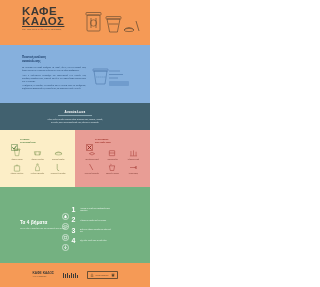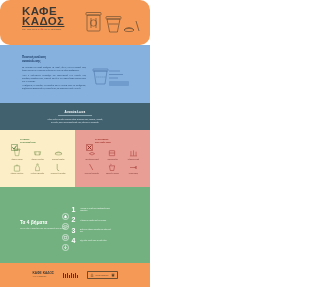--- a/index.html
+++ b/index.html
@@ -5,21 +5,21 @@
   * { margin:0; padding:0; box-sizing:border-box; }
   html,body { width:150px; height:287px; }
   body {
     font-family:"Liberation Sans", sans-serif;
     background:#ffffff;
     overflow:hidden;
   }
   .page { width:150px; height:287px; position:relative; display:flex; flex-direction:column; }
 
   
-  .hero { background:#f59a56; height:45px; position:relative; flex:0 0 45px;border-radius:10px; }
+  .hero { background:#f59a56; height:45px; position:relative; flex:0 0 45px; }
   .hero-title {
     position:absolute; left:22px; top:7px;
     font-size:11.5px; font-weight:bold; line-height:9.5px;
     color:#3d3a36; letter-spacing:0.4px;
   }
   .hero-title .l2 { display:block;text-decoration:underline; }
   .hero-sub {
     position:absolute; left:22px; top:28px; width:62px;
     font-size:1.9px; line-height:2.6px; color:#6b4f33; letter-spacing:0.1px;
   }

